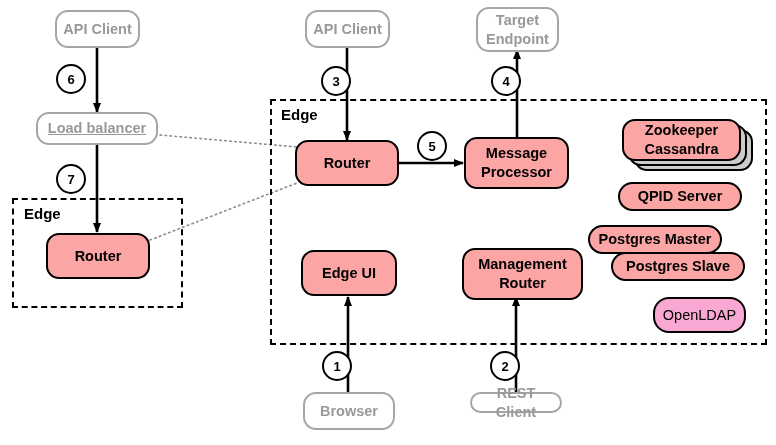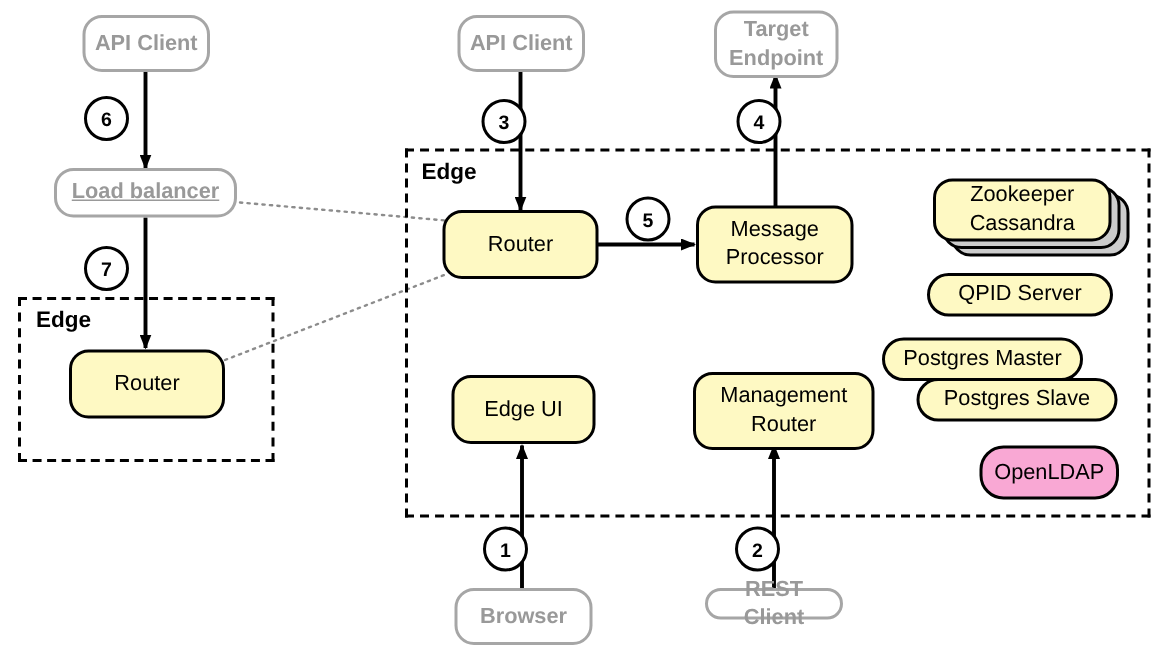--- a/index.html
+++ b/index.html
@@ -47,24 +47,24 @@
     align-items: center;
     justify-content: center;
     text-align: center;
     border-radius: 13px;
     font-size: 14.5px;
     line-height: 1.28;
     z-index: 3;
   }
   
   .node-solid {
-    background: #fef9c3;
+    background: #fca5a5;
     border: 2.6px solid #000000;
     color: #000000;
-    font-weight: normal;
+    font-weight: bold;
   }
   
   .node-light {
     background: #f9a8d4;
     border: 2.6px solid #000000;
     color: #000000;
     font-weight: normal;
   }
   
   .node-external {

